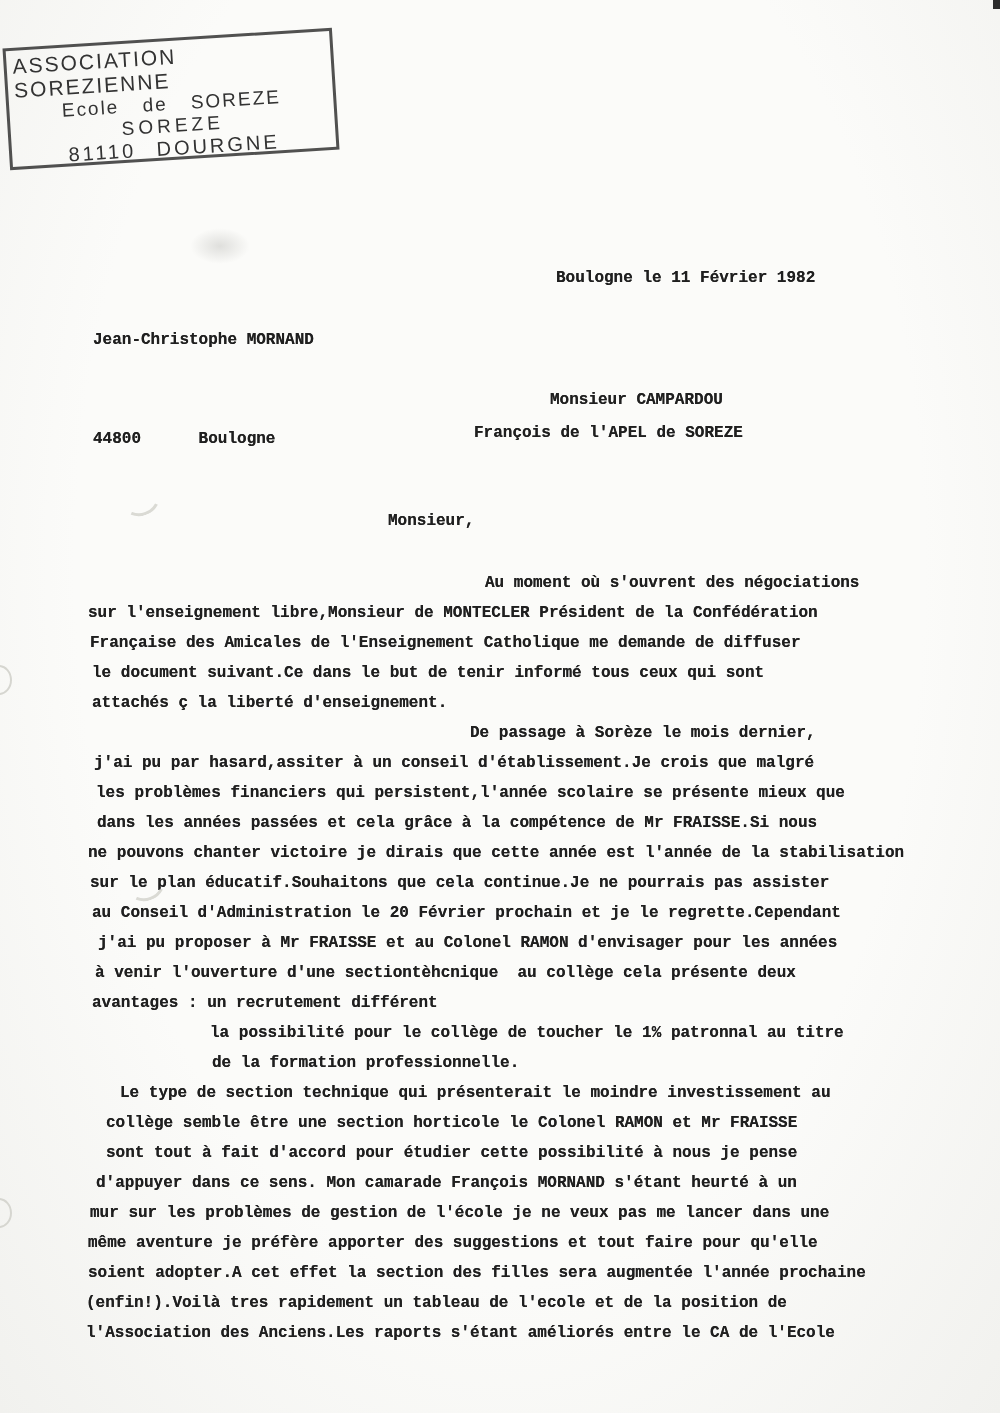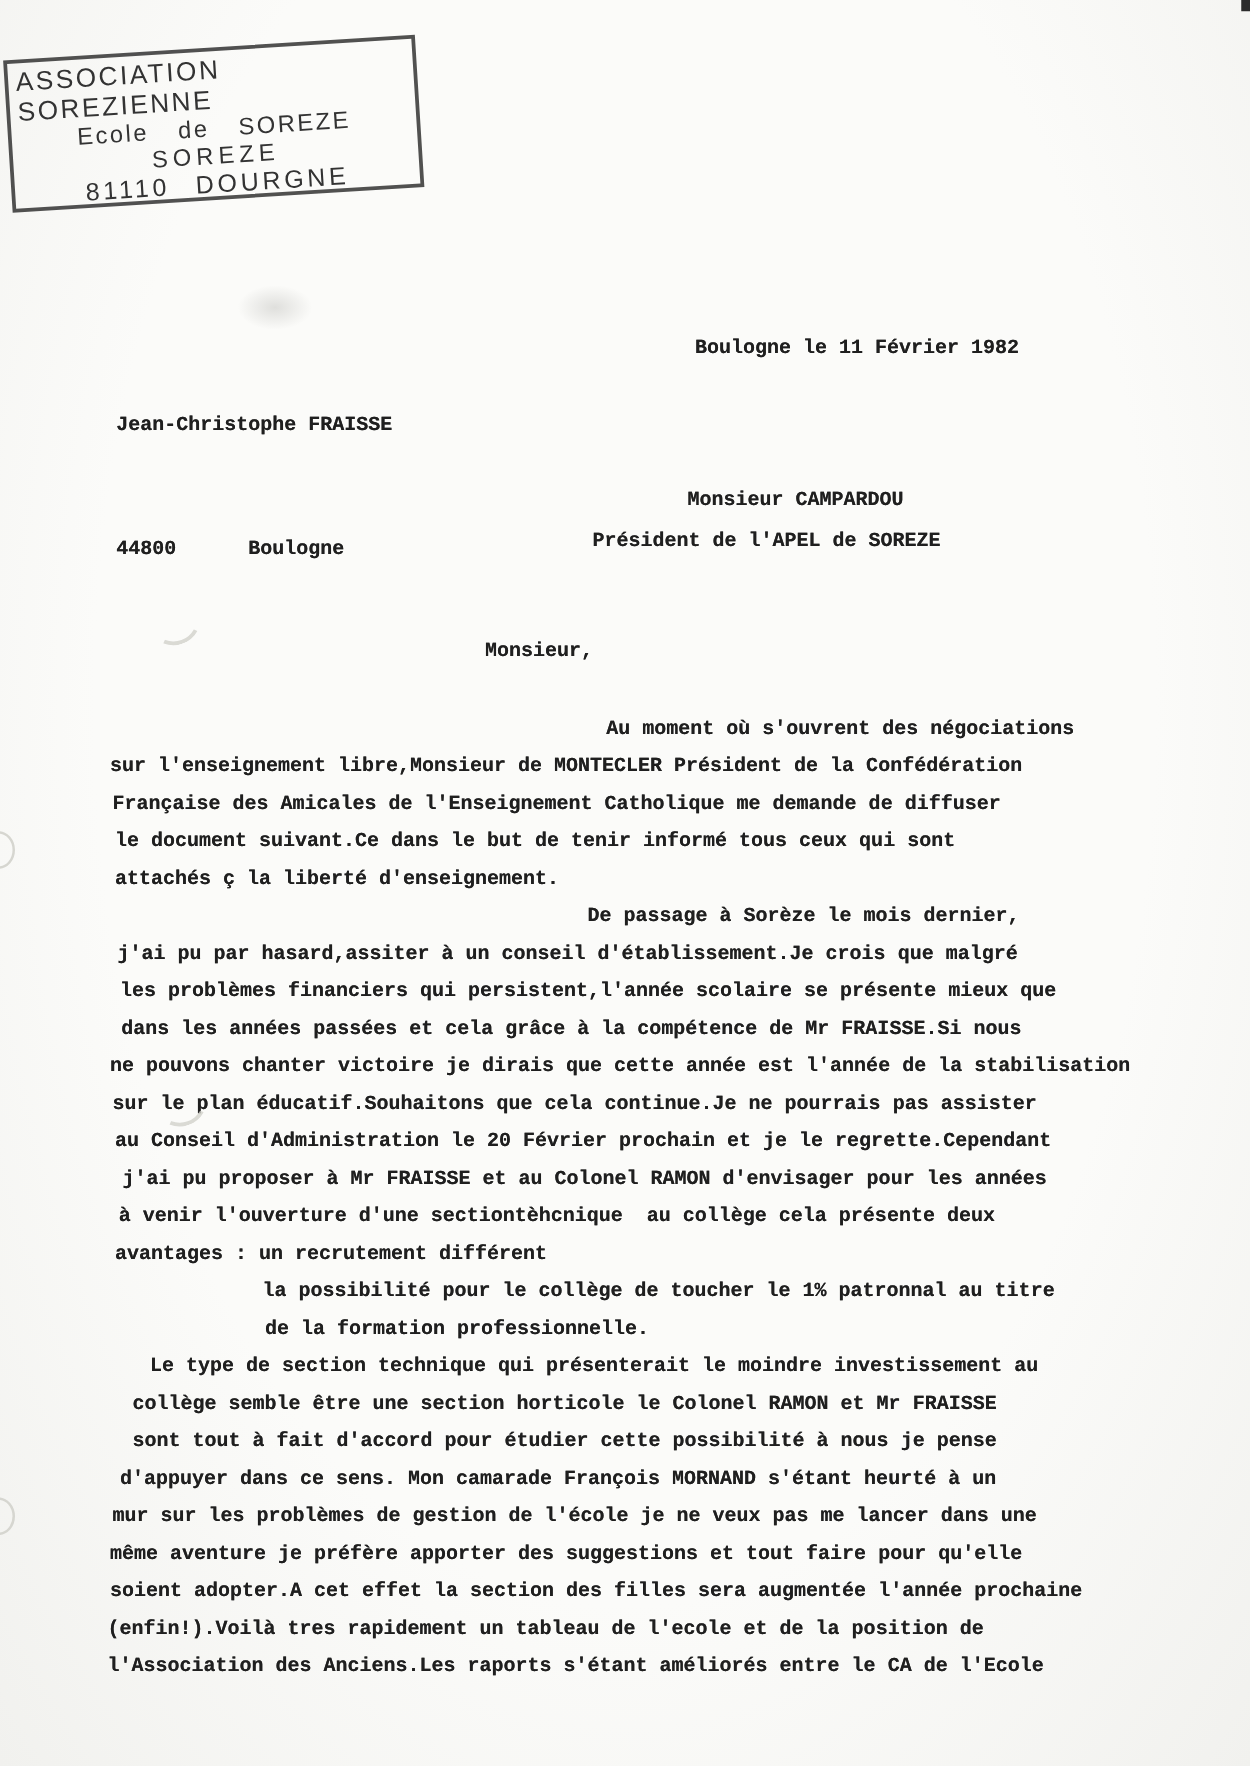--- a/index.html
+++ b/index.html
@@ -68,28 +68,28 @@
   <div class="stamp">
     <div class="s1">ASSOCIATION SOREZIENNE</div>
     <div class="s2">Ecole de SOREZE</div>
     <div class="s3">SOREZE</div>
     <div class="s4">81110 DOURGNE</div>
   </div>
 
   <div class="smudge"></div>
 
   <div class="sender tw">
-    <div>Jean-Christophe FRAISSE</div>
+    <div>Jean-Christophe MORNAND</div>
     <div>44800      Boulogne</div>
   </div>
 
   <div class="dateline tw">Boulogne le 11 Février 1982</div>
 
   <div class="rcpt1 tw">Monsieur CAMPARDOU</div>
-  <div class="rcpt2 tw">Président de l'APEL de SOREZE</div>
+  <div class="rcpt2 tw">François de l'APEL de SOREZE</div>
 
   <div class="salutation tw">Monsieur,</div>
 
   <div class="body-block tw"><div class="line" style="margin-left: 399px;">Au moment où s'ouvrent des négociations</div><div class="line" style="margin-left: 2px;">sur l'enseignement libre,Monsieur de MONTECLER Président de la Confédération</div><div class="line" style="margin-left: 4px;">Française des Amicales de l'Enseignement Catholique me demande de diffuser</div><div class="line" style="margin-left: 6px;">le document suivant.Ce dans le but de tenir informé tous ceux qui sont</div><div class="line" style="margin-left: 6px;">attachés ç la liberté d'enseignement.</div><div class="line" style="margin-left: 384px;">De passage à Sorèze le mois dernier,</div><div class="line" style="margin-left: 8px;">j'ai pu par hasard,assiter à un conseil d'établissement.Je crois que malgré</div><div class="line" style="margin-left: 10px;">les problèmes financiers qui persistent,l'année scolaire se présente mieux que</div><div class="line" style="margin-left: 11px;">dans les années passées et cela grâce à la compétence de Mr FRAISSE.Si nous</div><div class="line" style="margin-left: 2px;">ne pouvons chanter victoire je dirais que cette année est l'année de la stabilisation</div><div class="line" style="margin-left: 4px;">sur le plan éducatif.Souhaitons que cela continue.Je ne pourrais pas assister</div><div class="line" style="margin-left: 6px;">au Conseil d'Administration le 20 Février prochain et je le regrette.Cependant</div><div class="line" style="margin-left: 12px;">j'ai pu proposer à Mr FRAISSE et au Colonel RAMON d'envisager pour les années</div><div class="line" style="margin-left: 9px;">à venir l'ouverture d'une sectiontèhcnique  au collège cela présente deux</div><div class="line" style="margin-left: 6px;">avantages : un recrutement différent</div><div class="line" style="margin-left: 124px;">la possibilité pour le collège de toucher le 1% patronnal au titre</div><div class="line" style="margin-left: 126px;">de la formation professionnelle.</div><div class="line" style="margin-left: 34px;">Le type de section technique qui présenterait le moindre investissement au</div><div class="line" style="margin-left: 20px;">collège semble être une section horticole le Colonel RAMON et Mr FRAISSE</div><div class="line" style="margin-left: 20px;">sont tout à fait d'accord pour étudier cette possibilité à nous je pense</div><div class="line" style="margin-left: 10px;">d'appuyer dans ce sens. Mon camarade François MORNAND s'étant heurté à un</div><div class="line" style="margin-left: 4px;">mur sur les problèmes de gestion de l'école je ne veux pas me lancer dans une</div><div class="line" style="margin-left: 2px;">même aventure je préfère apporter des suggestions et tout faire pour qu'elle</div><div class="line" style="margin-left: 2px;">soient adopter.A cet effet la section des filles sera augmentée l'année prochaine</div><div class="line" style="margin-left: 0px;">(enfin!).Voilà tres rapidement un tableau de l'ecole et de la position de</div><div class="line" style="margin-left: 0px;">l'Association des Anciens.Les raports s'étant améliorés entre le CA de l'Ecole</div></div>
 
   <div class="crescent c1"></div>
   <div class="crescent c2"></div>
   <div class="edge-arc e1"></div>
   <div class="edge-arc e2"></div>
   <div class="corner-speck"></div>

